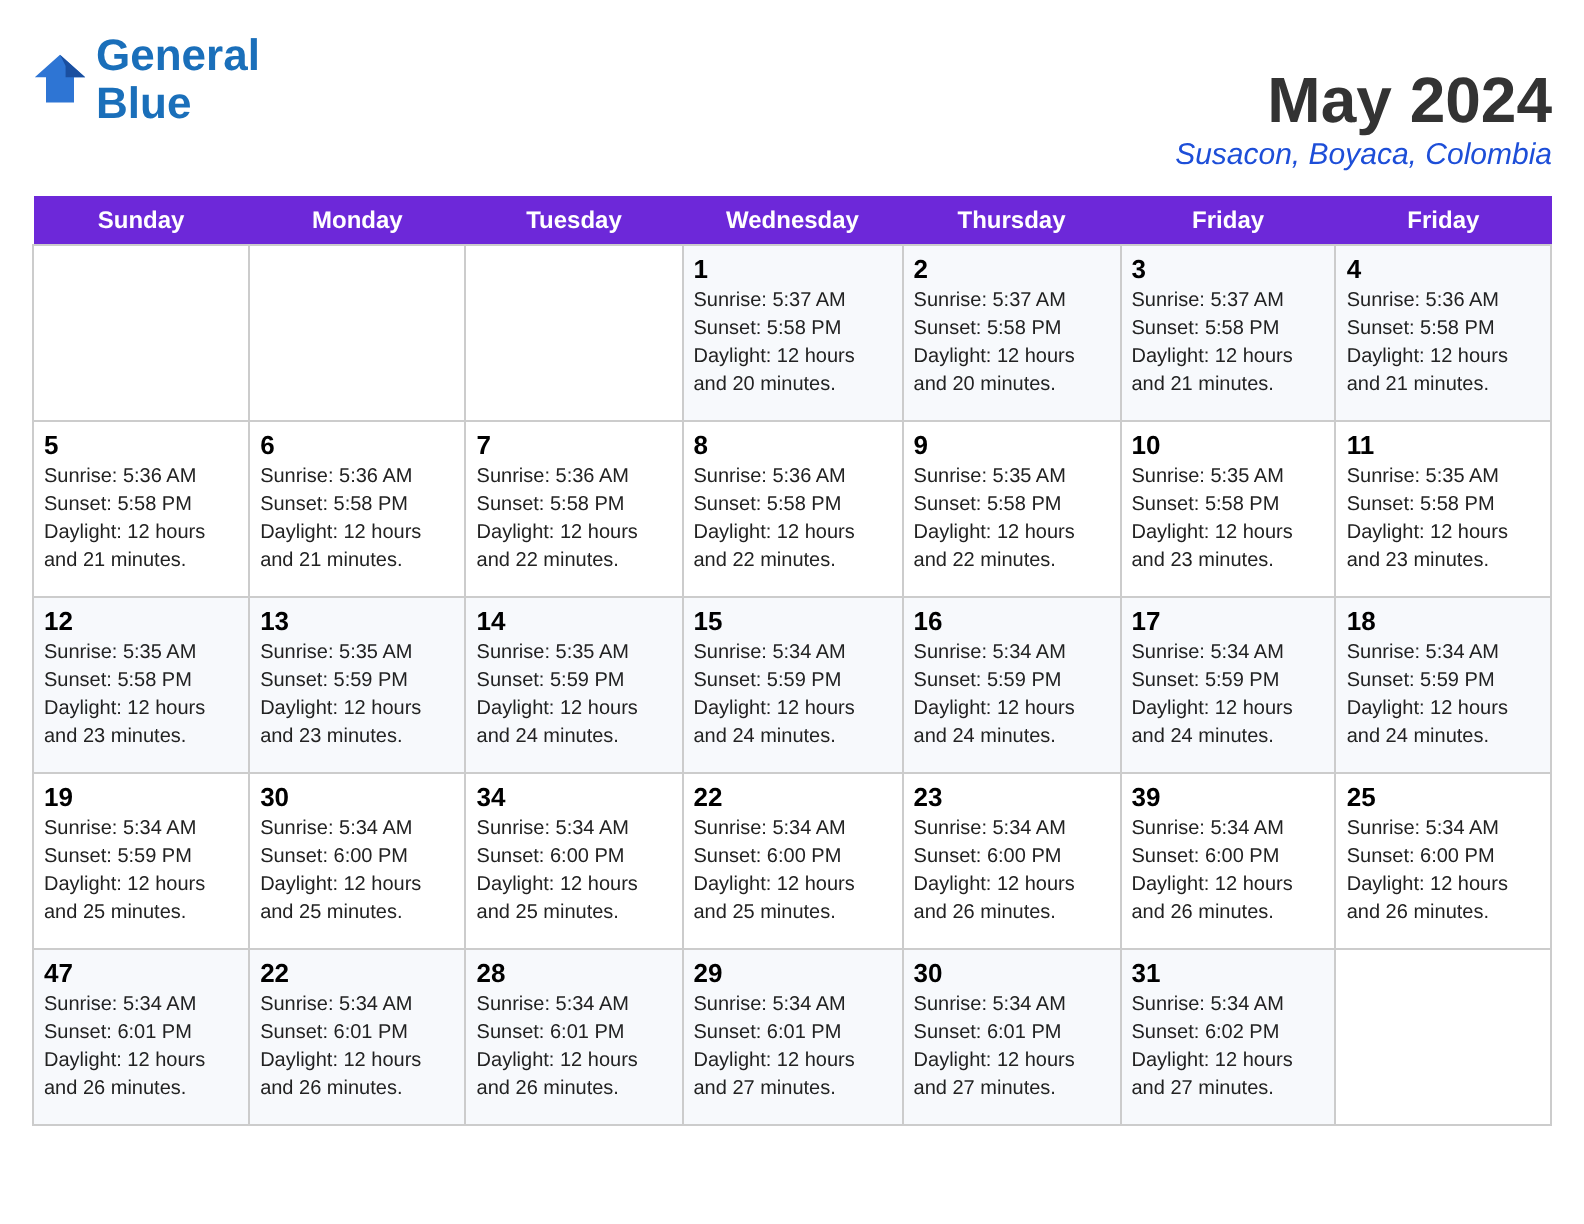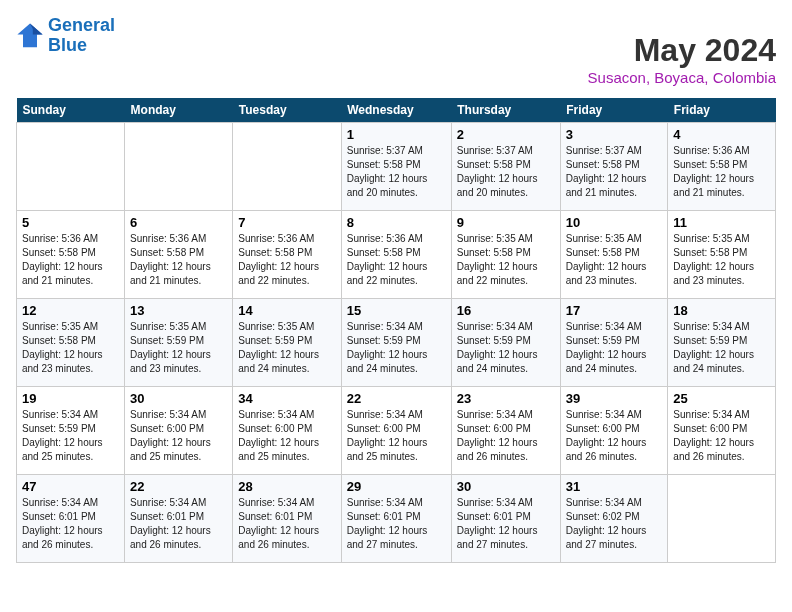--- a/index.html
+++ b/index.html
@@ -14,21 +14,21 @@
       display: flex;
       justify-content: space-between;
       align-items: flex-start;
       margin-bottom: 12px;
     }
     .logo {
       display: flex;
       align-items: center;
     }
     .logo-text {
-      font-size: 18px;
+      font-size: 22px;
       font-weight: bold;
       color: #333;
       line-height: 1.1;
     }
     .logo-text span {
       color: #1a6fba;
     }
     .logo-icon {
       width: 28px;
       height: 28px;
@@ -38,31 +38,32 @@
       text-align: right;
       margin-top: 16px;
     }
     .month-title {
       font-size: 32px;
       font-weight: bold;
       color: #333;
     }
     .location-title {
       font-size: 15px;
-      color: #a21caf;
+      color: #1d4ed8;
+      font-style: italic;
     }
     table {
       width: 100%;
       border-collapse: collapse;
       font-size: 11px;
     }
     thead tr th {
-      background-color: #0c4a6e;
+      background-color: #6d28d9;
       color: #fff;
-      text-align: left;
+      text-align: center;
       padding: 5px 6px;
       font-size: 12px;
       font-weight: bold;
     }
     tbody tr td {
       border: 1px solid #ccc;
       vertical-align: top;
       padding: 4px 5px;
       width: 113px;
       min-height: 80px;

